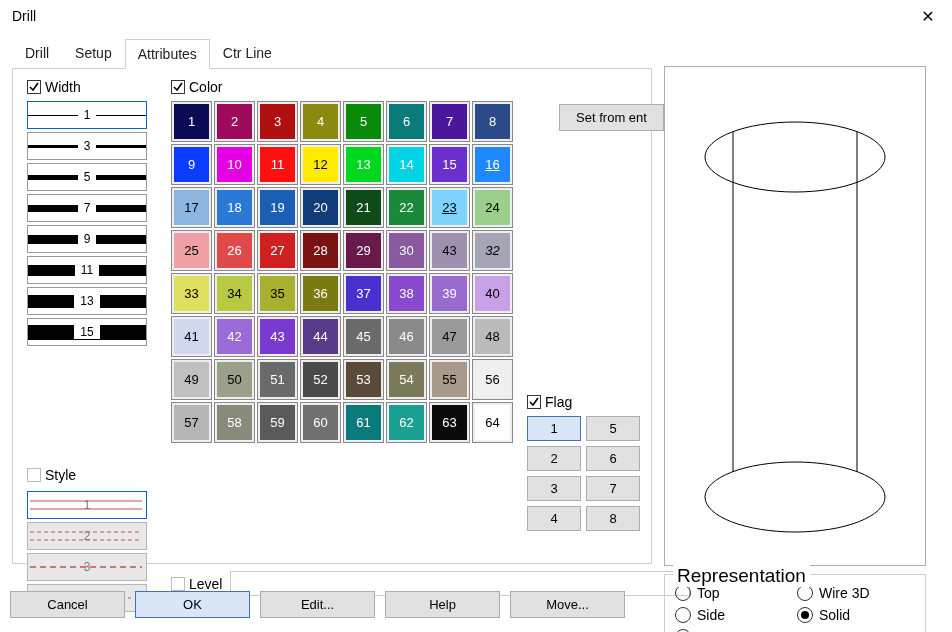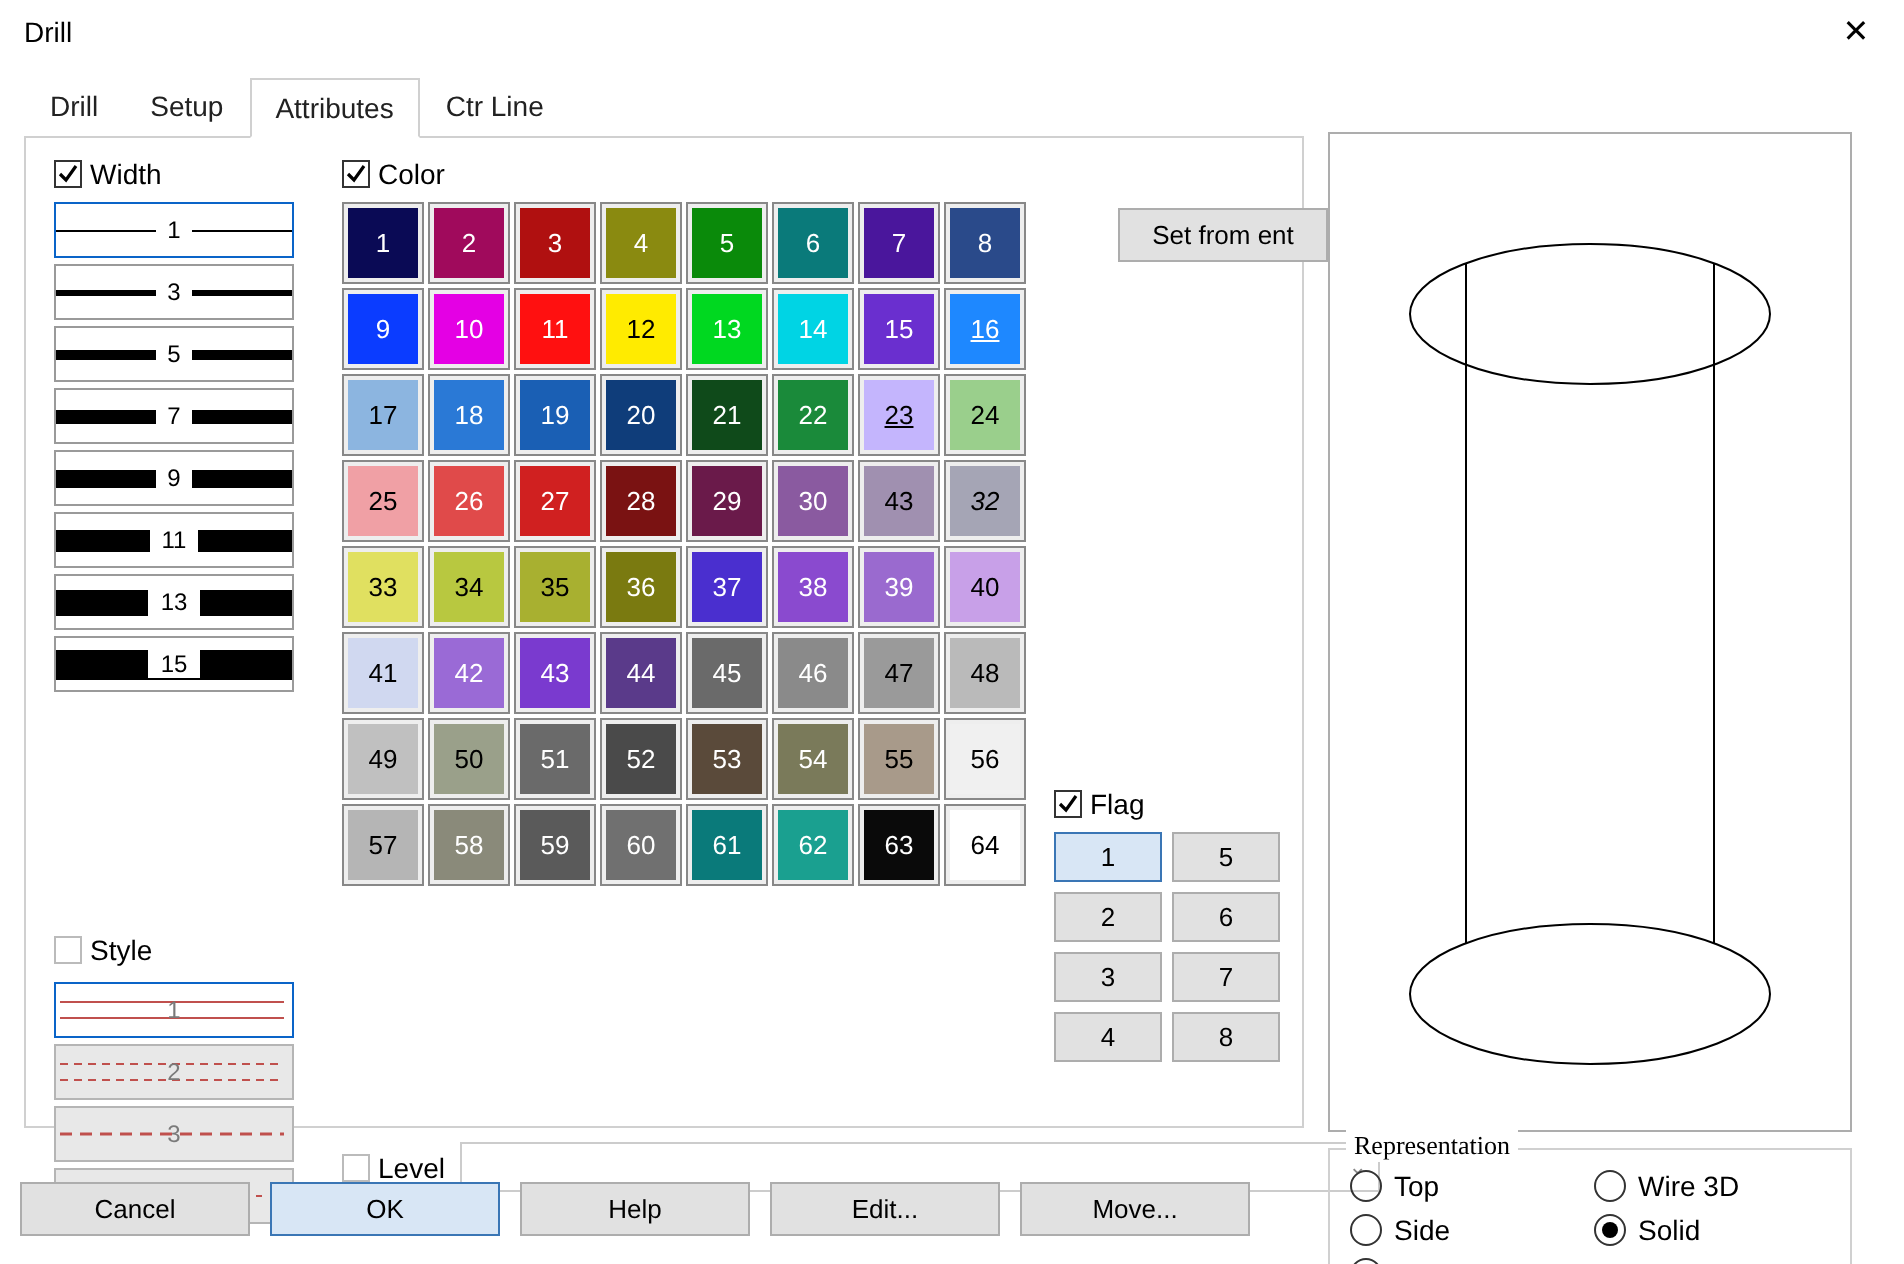--- a/index.html
+++ b/index.html
@@ -40,21 +40,21 @@
 .fbtn.selected{background:#d8e6f5;border:1px solid #3a76b5;}
 .level-col{position:absolute;left:158px;top:502px;display:flex;align-items:center;gap:8px;}
 .lvlsel{width:460px;height:25px;border:1px solid #ccc;background:#fff;position:relative;cursor:pointer;}
 .lvlsel .arrow{position:absolute;right:6px;top:5px;color:#888;font-size:11px;}
 .btnrow{position:absolute;left:10px;bottom:14px;display:flex;gap:10px;}
 .mbtn{width:115px;height:27px;border:1px solid #adadad;background:#e1e1e1;cursor:pointer;font-size:13px;}
 .mbtn.primary{background:#d8e6f5;border:1px solid #3a76b5;}
 .right{width:262px;}
 .preview-pane{height:500px;border:1px solid #adadad;background:#fff;position:relative;margin-top:28px;}
 .rep-group{border:1px solid #d0d0d0;margin-top:8px;padding:10px 10px 6px 10px;position:relative;}
-.rep-group .lgd{position:absolute;top:-10px;left:8px;background:#fff;padding:0 4px;font-size:13px;font-family:Liberation Serif, serif;}
+.rep-group .lgd{position:absolute;top:-10px;left:8px;background:#fff;padding:0 4px;font-size:19px;}
 .rep-grid{display:grid;grid-template-columns:1fr 1fr;gap:6px 4px;}
 .radio{display:flex;align-items:center;gap:6px;cursor:pointer;}
 .radio .r{width:16px;height:16px;border:1px solid #333;border-radius:50%;display:flex;align-items:center;justify-content:center;}
 .radio .r .dot{width:8px;height:8px;background:#000;border-radius:50%;}
 </style>
 </head>
 <body>
 
 <div class="titlebar">
   <div class="title">Drill</div>
@@ -221,21 +221,21 @@
             <div class="cbtn">
               <div class="sw" style="background: rgb(15, 61, 122);">20</div>
             </div>
             <div class="cbtn">
               <div class="sw" style="background: rgb(15, 74, 26);">21</div>
             </div>
             <div class="cbtn">
               <div class="sw" style="background: rgb(26, 138, 58);">22</div>
             </div>
             <div class="cbtn">
-              <div class="sw dk" style="background: #c4b5fd; text-decoration: underline;">23</div>
+              <div class="sw dk" style="background: #7dd3fc; text-decoration: underline;">23</div>
             </div>
             <div class="cbtn">
               <div class="sw dk" style="background: rgb(154, 207, 140);">24</div>
             </div>
             <div class="cbtn">
               <div class="sw dk" style="background: rgb(240, 160, 165);">25</div>
             </div>
             <div class="cbtn">
               <div class="sw" style="background: rgb(224, 74, 74);">26</div>
             </div>
@@ -387,22 +387,22 @@
         <div class="lvlsel">
             <span class="arrow">⌄</span>
           </div>
       </div>
 
     </div>
 
     <div class="btnrow">
       <button class="mbtn">Cancel</button>
       <button class="mbtn primary">OK</button>
+      <button class="mbtn">Edit...</button>
       <button class="mbtn">Help</button>
-      <button class="mbtn">Edit...</button>
       <button class="mbtn">Move...</button>
     </div>
   </div>
 
   <div class="right">
     <div class="preview-pane">
       <svg width="260" height="498">
         <ellipse cx="130" cy="90" rx="90" ry="35" fill="none" stroke="#000" stroke-width="1"></ellipse>
         <ellipse cx="130" cy="430" rx="90" ry="35" fill="none" stroke="#000" stroke-width="1"></ellipse>
         <line x1="68" y1="65" x2="68" y2="405" stroke="#000" stroke-width="1"></line>

